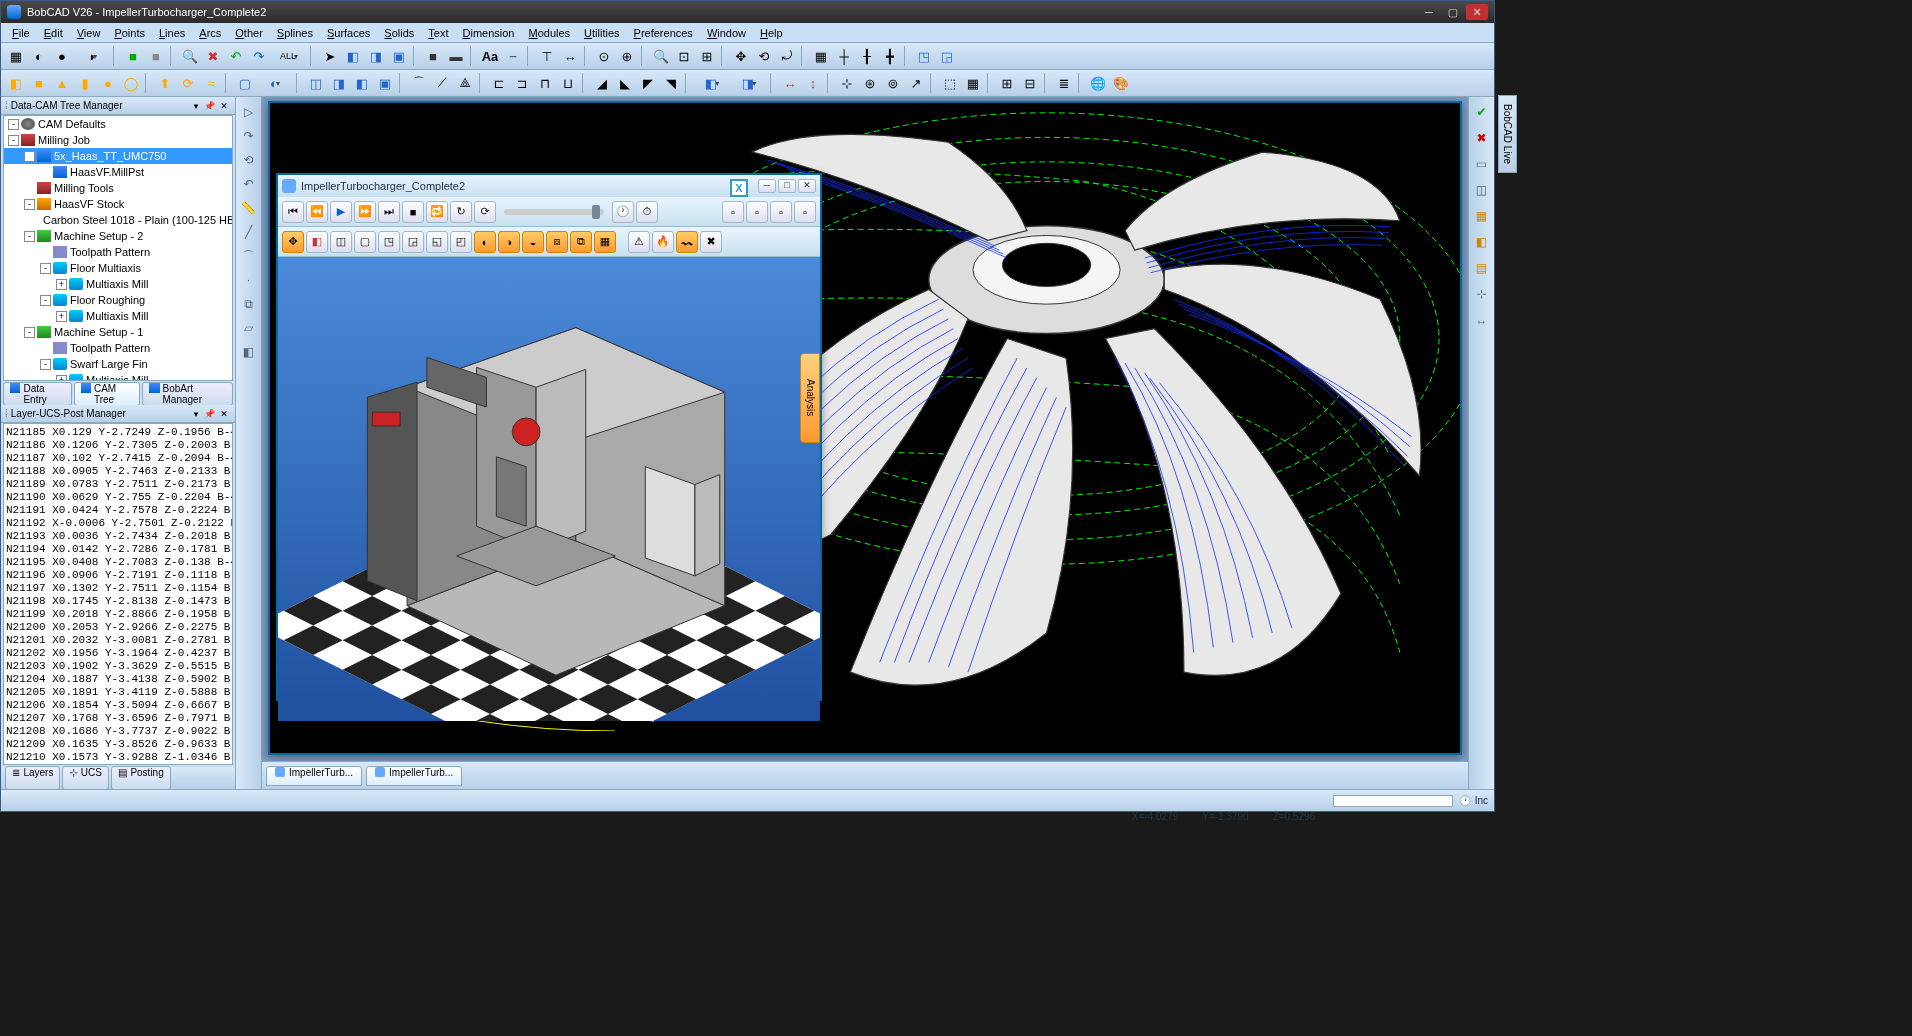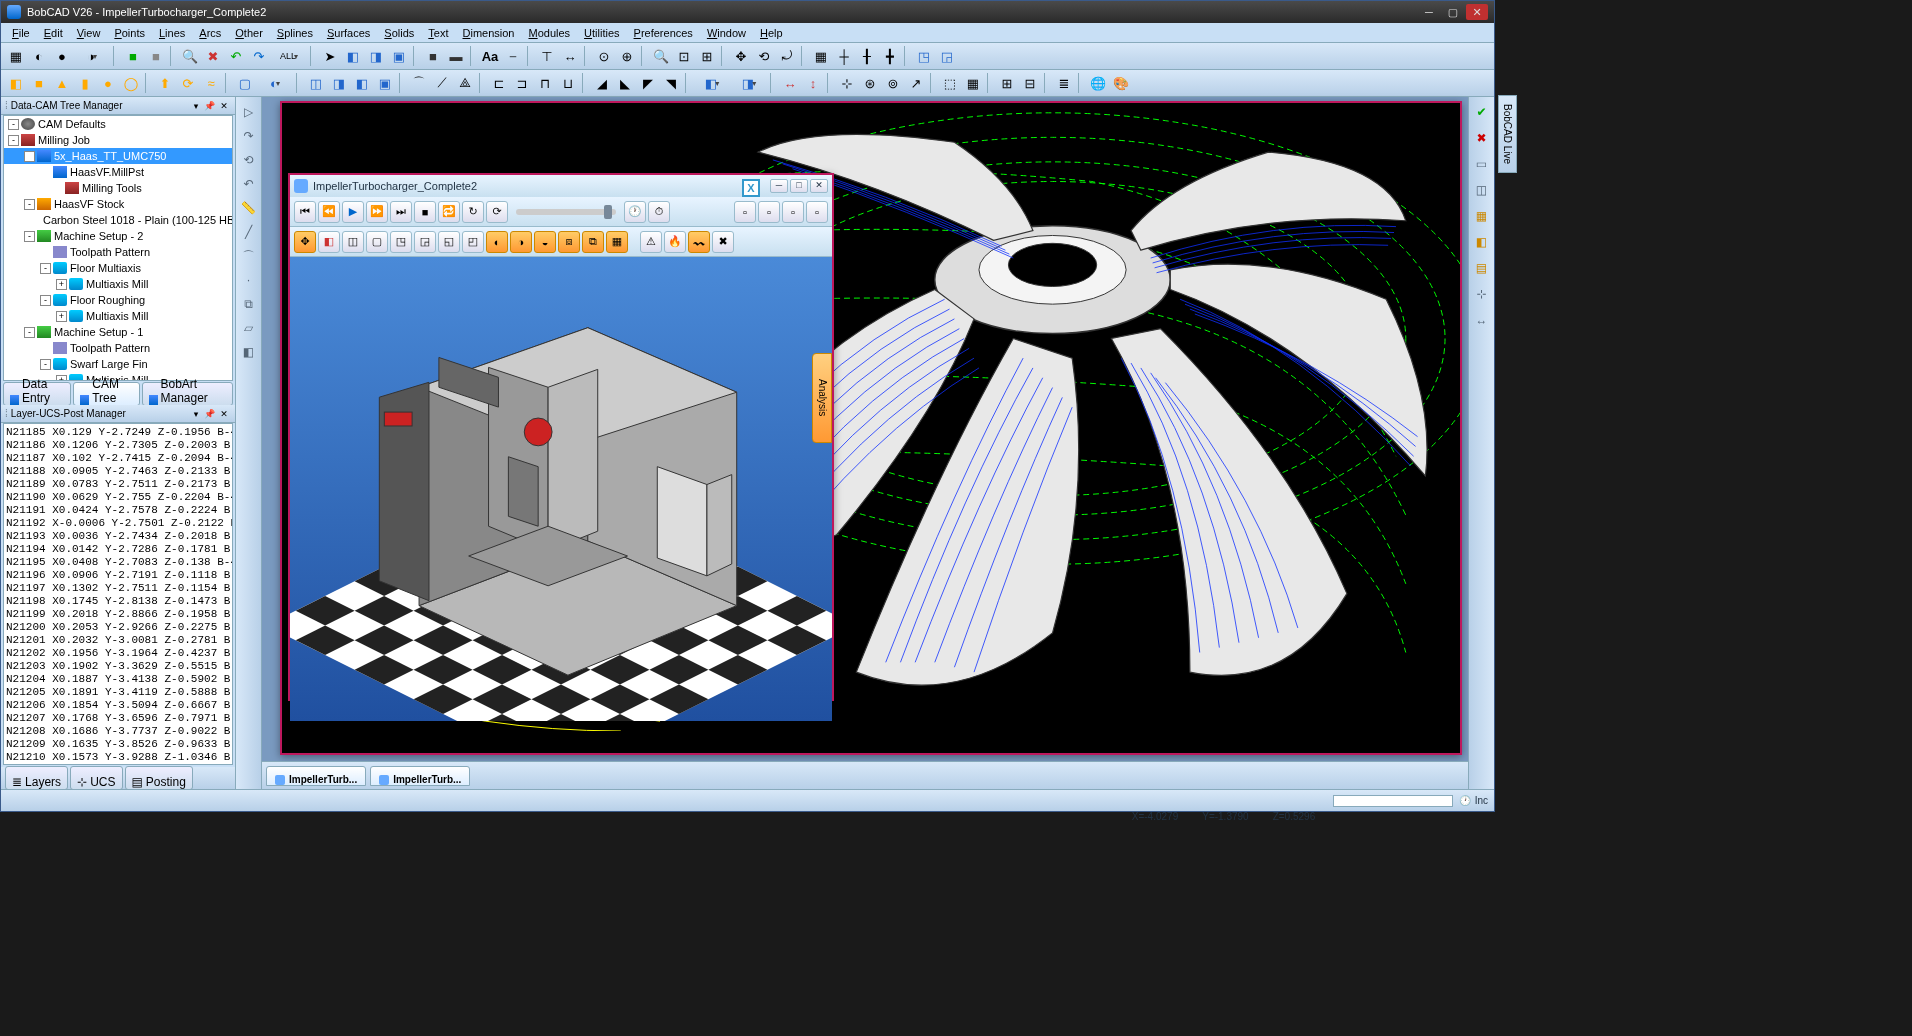--- a/index.html
+++ b/index.html
@@ -24,48 +24,48 @@
 .panel-header .dots { font-size: 10px; color: #789; margin-right: 3px; }
 .panel-header .spacer { flex: 1; }
 .panel-header .pin,.panel-header .close,.panel-header .drop { width: 14px; height: 14px; font-size: 9px; display: flex; align-items: center; justify-content: center; cursor: pointer; }
 .tree-panel { flex: 1.1; background: #fff; border: 1px solid #8ab; margin: 0 2px 2px 2px; overflow: auto; font-size: 11px; min-height: 230px; }
 .tree-node { display: flex; align-items: center; height: 16px; padding-left: 4px; white-space: nowrap; }
 .tree-node .exp { width: 11px; height: 11px; border: 1px solid #888; font-size: 9px; line-height: 9px; text-align: center; margin-right: 2px; background: #fff; cursor: pointer; }
 .tree-node .noexp { width: 13px; }
 .tree-node .tico { width: 14px; height: 12px; margin-right: 3px; display: inline-block; }
 .tree-node.sel { background: #3399ff; color: #fff; }
 .tree-tabs { height: 22px; background: #c8dff5; display: flex; align-items: center; gap: 2px; padding: 0 2px; }
-.tree-tab { height: 24px; padding: 0 6px; background: linear-gradient(#eef,#cde); border: 1px solid #8ab; border-radius: 3px; display: flex; align-items: flex-end; font-size: 12px; cursor: pointer; }
+.tree-tab { height: 24px; padding: 0 6px; background: linear-gradient(#eef,#cde); border: 1px solid #8ab; border-radius: 3px; display: flex; align-items: flex-start; font-size: 10px; cursor: pointer; }
 .tree-tab .tico { width: 12px; height: 10px; margin-right: 3px; }
 .tree-tab.active { background: linear-gradient(#fff,#def); }
 .gcode-panel { flex: 1.4; background: #fff; border: 1px solid #8ab; margin: 0 2px 2px 2px; overflow: hidden; font-family: "Consolas","Courier New",monospace; font-size: 11px; line-height: 13px; white-space: pre; padding: 2px; }
 .gcode-line { height: 13px; }
 .bottom-tabs { height: 22px; background: linear-gradient(#d8e8f8,#b8d0e8); display: flex; align-items: center; padding: 0 4px; gap: 2px; }
 .right-main { flex: 1; display: flex; flex-direction: column; background: #a8c8e8; position: relative; }
 .vtoolbar { position: absolute; left: 0; top: 0; width: 26px; background: linear-gradient(90deg,#d8e8f8,#b8d0e8); border-right: 1px solid #8ab; display: flex; flex-direction: column; align-items: center; gap: 2px; padding: 4px 0; height: 100%; }
 .vtb-btn { width: 22px; height: 22px; border: 1px solid transparent; border-radius: 3px; display: flex; align-items: center; justify-content: center; cursor: pointer; font-size: 12px; color: #567; }
 .mdi-area { position: absolute; left: 26px; right: 26px; top: 0; bottom: 28px; background: #7a9ac0; }
-.mdi-window { position: absolute; border: 2px solid #be185d; background: #000; box-shadow: 0 2px 8px rgba(0,0,0,0.4); margin-left: 12px; }
+.mdi-window { position: absolute; border: 2px solid #0369a1; background: #000; box-shadow: 0 2px 8px rgba(0,0,0,0.4); }
 .mdi-title { height: 22px; background: linear-gradient(#e8f4ff,#c8e0f0); display: flex; align-items: center; padding: 0 4px; font-size: 11px; color: #234; }
 .mdi-title .mdi-ico { width: 14px; height: 14px; background: #6af; border-radius: 3px; margin-right: 5px; }
 .mdi-title .spacer { flex: 1; }
 .mdi-title .mdi-btn { width: 18px; height: 14px; border: 1px solid #9bc; background: linear-gradient(#fff,#dde); margin-left: 2px; font-size: 9px; text-align: center; cursor: pointer; border-radius: 2px; }
 .mdi-canvas { width: 100%; height: calc(100% - 22px); position: relative; overflow: hidden; }
 .main3d { position: absolute; left: 0; top: 0; right: 0; bottom: 0; background: #000; }
 .impeller-svg { width: 100%; height: 100%; }
 .sim-window { background: #fff; }
 .sim-toolbar { height: 30px; background: linear-gradient(#e8f4ff,#c8e0f0); display: flex; align-items: center; padding: 0 4px; gap: 2px; border-bottom: 1px solid #9bc; }
 .sim-btn { width: 22px; height: 22px; border: 1px solid #9bc; border-radius: 3px; background: linear-gradient(#fff,#dde); display: flex; align-items: center; justify-content: center; cursor: pointer; font-size: 11px; }
 .sim-btn.active { background: linear-gradient(#ffcc66,#ff9933); border-color: #c80; }
 .sim-slider { width: 100px; height: 6px; background: #ccc; border-radius: 3px; margin: 0 6px; position: relative; }
 .sim-slider-thumb { position: absolute; right: 4px; top: -4px; width: 8px; height: 14px; background: #789; border-radius: 2px; }
 .sim-view { width: 100%; height: calc(100% - 60px); background: linear-gradient(#4a8ad8,#2050a0); position: relative; }
 .rside-vert { position: absolute; right: 0; top: 0; width: 26px; height: 100%; background: linear-gradient(90deg,#b8d0e8,#d8e8f8); border-left: 1px solid #8ab; display: flex; flex-direction: column; align-items: center; gap: 4px; padding: 4px 0; }
 .doc-tabs { position: absolute; left: 26px; right: 26px; bottom: 0; height: 28px; background: linear-gradient(#d8e8f8,#b8d0e8); border-top: 1px solid #8ab; display: flex; align-items: center; padding: 0 4px; gap: 4px; }
-.doc-tab { height: 20px; padding: 0 8px; background: linear-gradient(#fff,#def); border: 1px solid #8ab; border-radius: 3px 3px 0 0; display: flex; align-items: flex-end; font-size: 10px; cursor: pointer; font-weight: bold; }
+.doc-tab { height: 20px; padding: 0 8px; background: linear-gradient(#fff,#def); border: 1px solid #8ab; border-radius: 3px 3px 0 0; display: flex; align-items: flex-start; font-size: 10px; cursor: pointer; }
 .doc-tab .dot { width: 10px; height: 10px; background: #6af; border-radius: 2px; margin-right: 4px; }
 .statusbar { height: 22px; background: linear-gradient(#d8e8f8,#b8d0e8); border-top: 1px solid #8ab; display: flex; align-items: center; font-size: 10px; color: #234; padding: 0 6px; }
 .statusbar .spacer { flex: 1; }
 .statusbar .coord { padding: 0 12px; margin-top: 32px; }
 .prog-bar { width: 120px; height: 12px; border: 1px solid #8ab; background: #fff; margin: 0 6px; }
 .machine-svg { width: 100%; height: 100%; }
 .analysis-tab { position: absolute; right: 0; top: 96px; width: 20px; height: 90px; background: linear-gradient(#ffd080,#ff9933); border: 1px solid #c80; border-radius: 4px 0 0 4px; writing-mode: vertical-lr; font-size: 10px; display: flex; align-items: center; justify-content: center; cursor: pointer; }
 .x-btn { position: absolute; right: 72px; top: 4px; width: 18px; height: 18px; border: 2px solid #39c; background: #fff; color: #39c; font-weight: bold; text-align: center; line-height: 14px; cursor: pointer; }
 .ico-gear { background: radial-gradient(#888,#444); border-radius: 50%; }
 .ico-mill { background: linear-gradient(#c44,#822); }
@@ -242,21 +242,21 @@
           <div class="tree-node sel" style="padding-left: 20px;">
             <span class="exp">-</span>
             <span class="tico ico-tool"></span>
             <span>5x_Haas_TT_UMC750</span>
           </div>
           <div class="tree-node" style="padding-left: 36px;">
             <span class="noexp"></span>
             <span class="tico ico-tool"></span>
             <span>HaasVF.MillPst</span>
           </div>
-          <div class="tree-node" style="padding-left: 36px; margin-left: 12px;">
+          <div class="tree-node" style="padding-left: 20px;">
             <span class="noexp"></span>
             <span class="tico ico-mill"></span>
             <span>Milling Tools</span>
           </div>
           <div class="tree-node" style="padding-left: 20px;">
             <span class="exp">-</span>
             <span class="tico ico-stock"></span>
             <span>HaasVF Stock</span>
           </div>
           <div class="tree-node" style="padding-left: 36px;">

